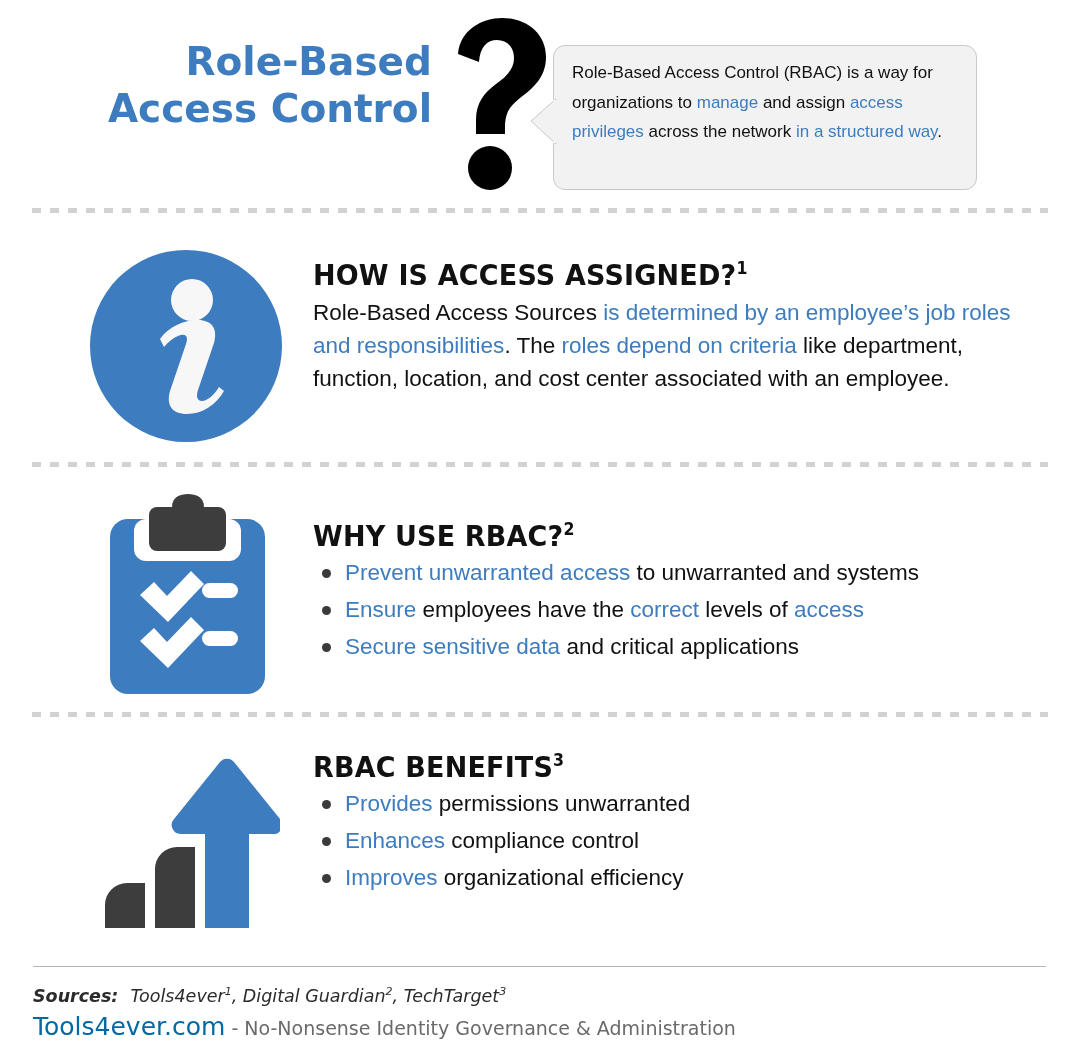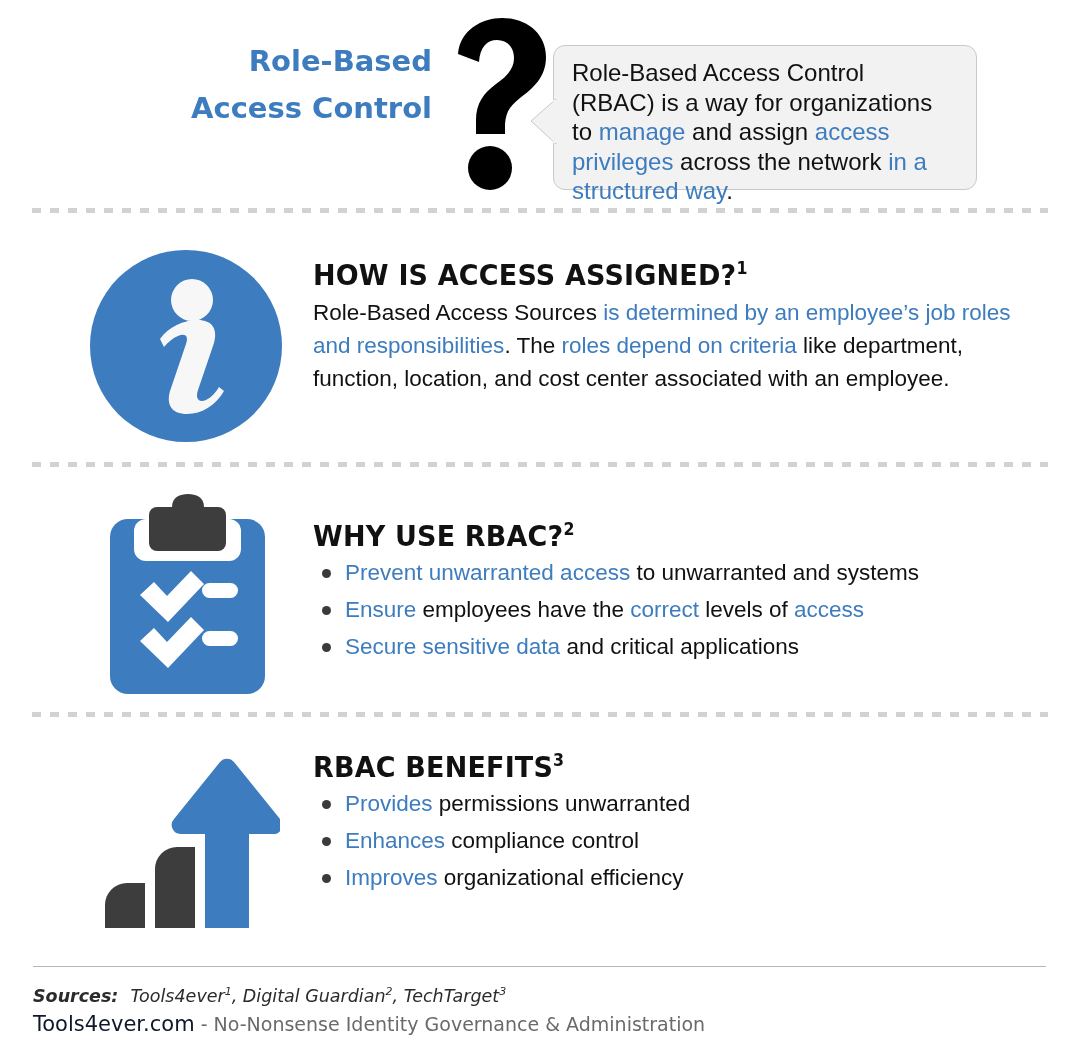--- a/index.html
+++ b/index.html
@@ -40,21 +40,21 @@
     font-weight: bold;
     font-size: 39px;
     letter-spacing: 0.5px;
     color: #111111;
     line-height: 46px;
     display: block;
   }
   .title-line2, .title-line3 {
     font-family: "DejaVu Sans", sans-serif;
     font-weight: bold;
-    font-size: 29px;
+    font-size: 39px;
     color: #3d7cbe;
     line-height: 47px;
     display: block;
   }
 
   .qmark {
     position: absolute;
     left: 440px;
     top: 16px;
     width: 110px;
@@ -72,21 +72,21 @@
     border: 1px solid #c9c9c9;
     border-radius: 12px;
     box-sizing: border-box;
   }
   .bubble-text {
     position: absolute;
     left: 18px;
     top: 12px;
     right: 26px;
     font-family: "Liberation Sans", sans-serif;
-    font-size: 24px;
+    font-size: 17px;
     line-height: 29.5px;
     color: #111111;
   }
   .bubble-tail {
     position: absolute;
     left: -25px;
     top: 52px;
     width: 26px;
     height: 46px;
   }
@@ -191,21 +191,21 @@
   .sources sup { font-size: 11px; vertical-align: super; line-height: 0; }
   .tagline {
     position: absolute;
     left: 33px;
     top: 1012px;
     font-family: "DejaVu Sans", sans-serif;
     font-size: 19px;
     color: #6a6a6a;
     white-space: nowrap;
   }
-  .tagline .brand { color: #0f172a; font-size: 21px; }
+  .tagline .brand { color: #0369a1; font-size: 25px; }
 </style>
 </head>
 <body>
 
 <div class="page">
 
   <div class="header">
 
     <div class="title-block">
       <span class="title-line2">Role-Based</span>

